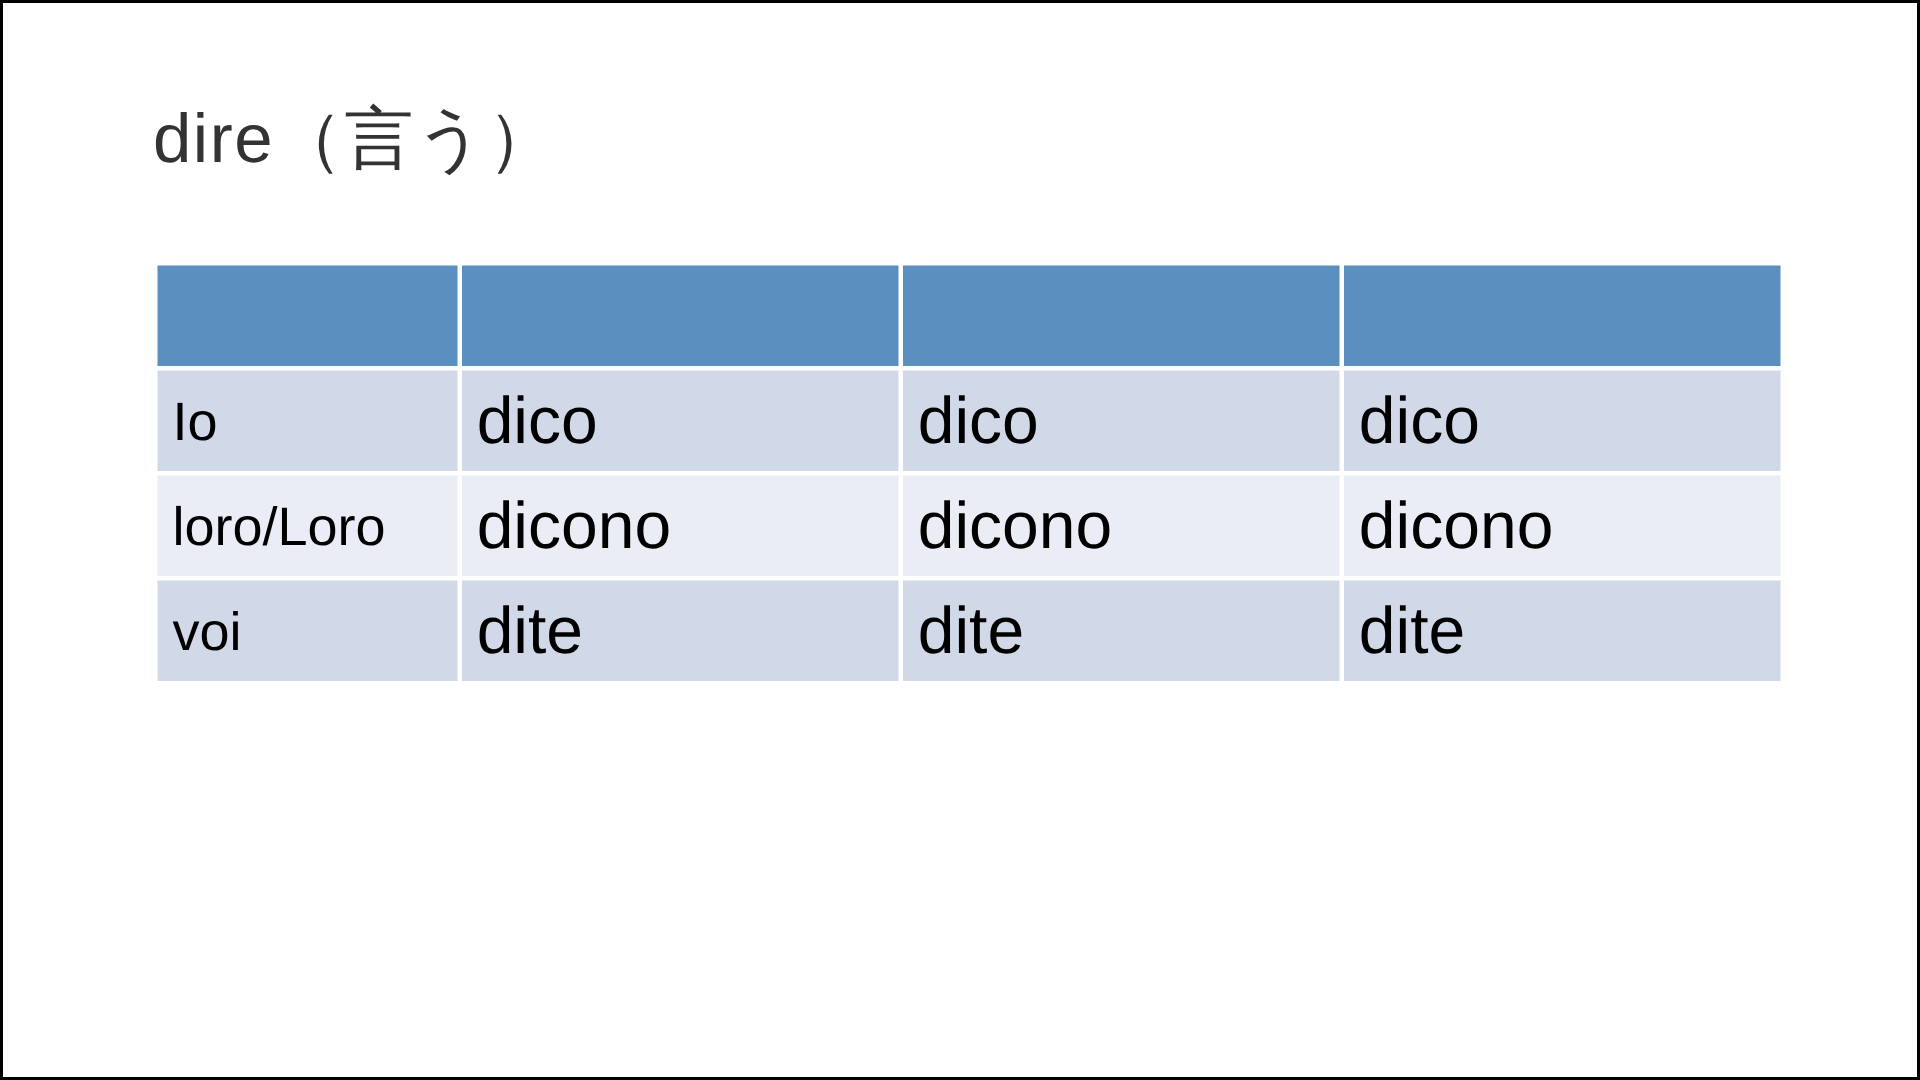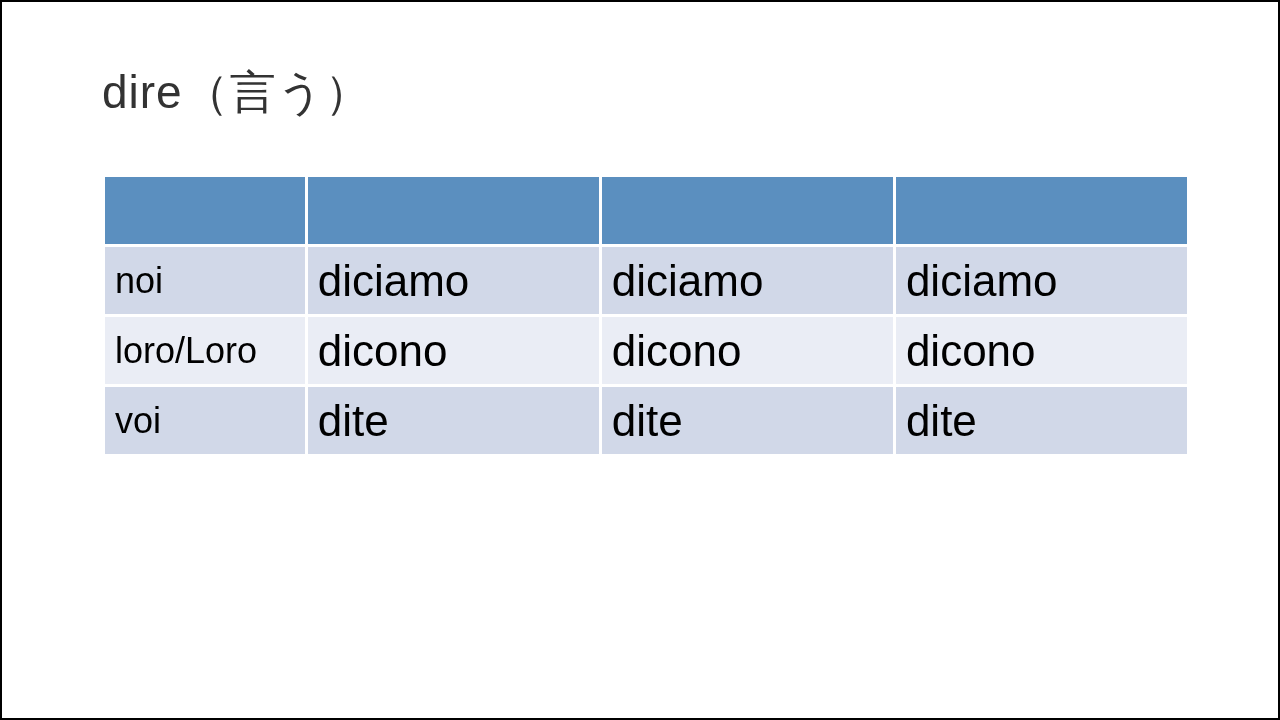--- a/index.html
+++ b/index.html
@@ -53,24 +53,24 @@
     <thead>
       <tr>
         <td class="col0"></td>
         <td class="col1"></td>
         <td class="col2"></td>
         <td class="col3"></td>
       </tr>
     </thead>
     <tbody>
       <tr>
-        <td class="col0">noi</td>
-        <td class="col1">diciamo</td>
-        <td class="col2">diciamo</td>
-        <td class="col3">diciamo</td>
+        <td class="col0">Io</td>
+        <td class="col1">dico</td>
+        <td class="col2">dico</td>
+        <td class="col3">dico</td>
       </tr>
       <tr>
         <td class="col0">loro/Loro</td>
         <td class="col1">dicono</td>
         <td class="col2">dicono</td>
         <td class="col3">dicono</td>
       </tr>
       <tr>
         <td class="col0">voi</td>
         <td class="col1">dite</td>

